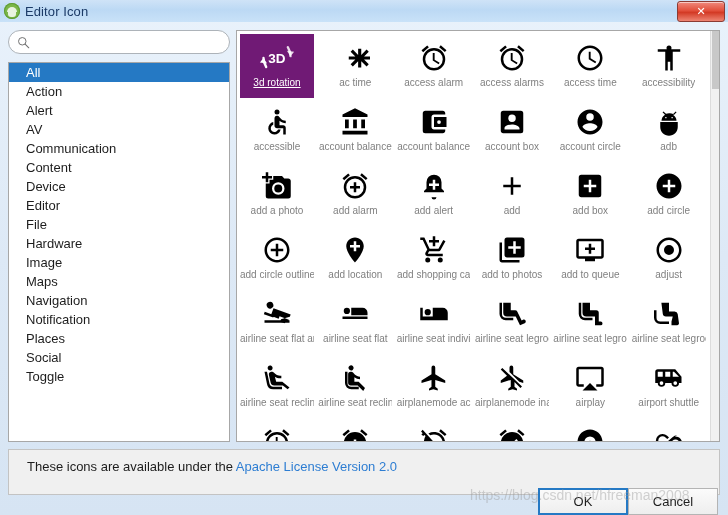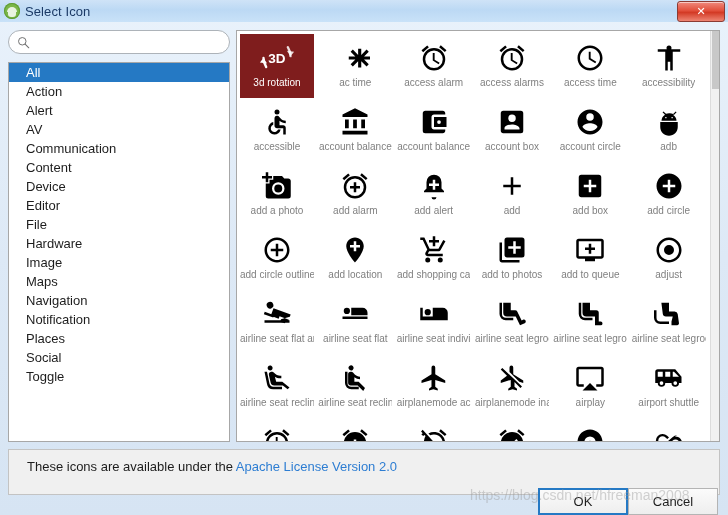--- a/index.html
+++ b/index.html
@@ -87,32 +87,32 @@
   .grid{
     display:grid;grid-template-columns:repeat(6,1fr);
     padding:3px 0 0 3px;
   }
   .cell{
     width:74px;height:64px;box-sizing:border-box;
     display:flex;flex-direction:column;align-items:center;
     justify-content:flex-start;padding-top:5px;cursor:pointer;
     overflow:hidden;
   }
-  .cell.selected{background:#7f1d1d;}
+  .cell.selected{background:#701a75;}
   .cell .glyph{
     height:38px;display:flex;align-items:center;justify-content:center;
     color:#000;
   }
   .cell.selected .glyph{color:#fff;}
   .cell .cap{
     font-size:10px;color:#808080;white-space:nowrap;
     max-width:74px;overflow:hidden;text-overflow:clip;
     line-height:12px;
   }
-  .cell.selected .cap{color:#fff;}
+  .cell.selected .cap{color:#fff;text-decoration:underline;}
   
   .vscroll{
     position:absolute;right:0;top:0;width:9px;height:100%;
     background:#f1f1f1;border-left:1px solid #dcdcdc;box-sizing:border-box;
     cursor:pointer;
   }
   .vthumb{
     position:absolute;left:1px;top:0;width:7px;height:58px;background:#c8c8c8;
   }
   
@@ -145,21 +145,21 @@
   }
 </style>
 </head>
 <body>
 
 <div class="window">
 
   <div class="titlebar">
     <div class="titlebar-left">
       <span class="app-icon"></span>
-      <span class="title-text">Select Icon</span>
+      <span class="title-text">Editor Icon</span>
     </div>
     <div class="close-btn">✕</div>
   </div>
 
   <div class="content">
 
     <div class="upper">
 
       <div class="left-col">
 

